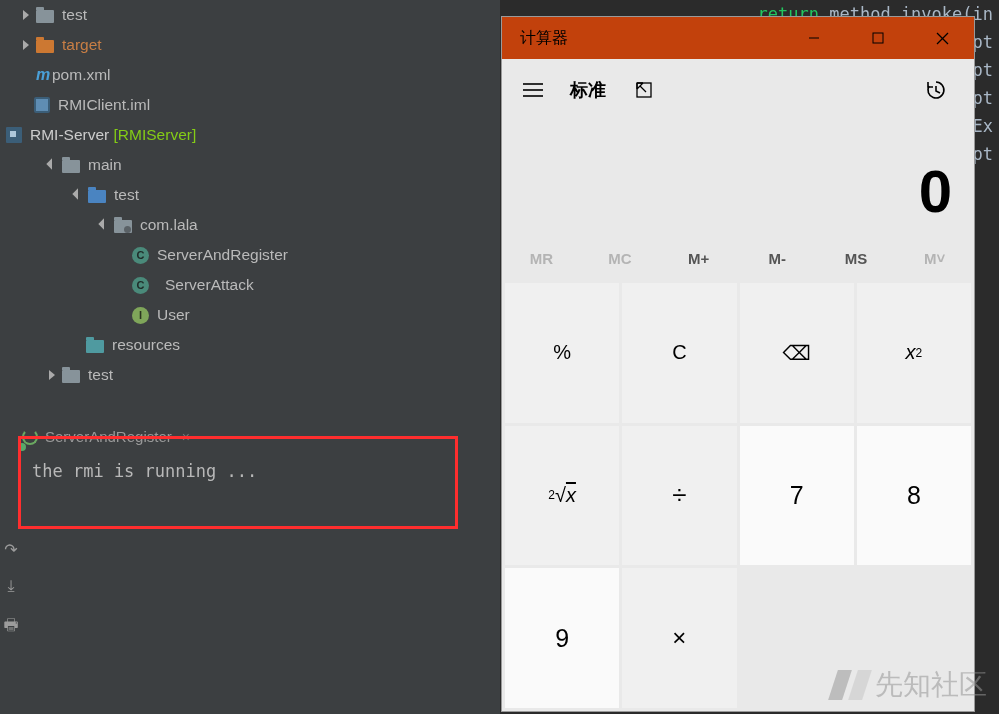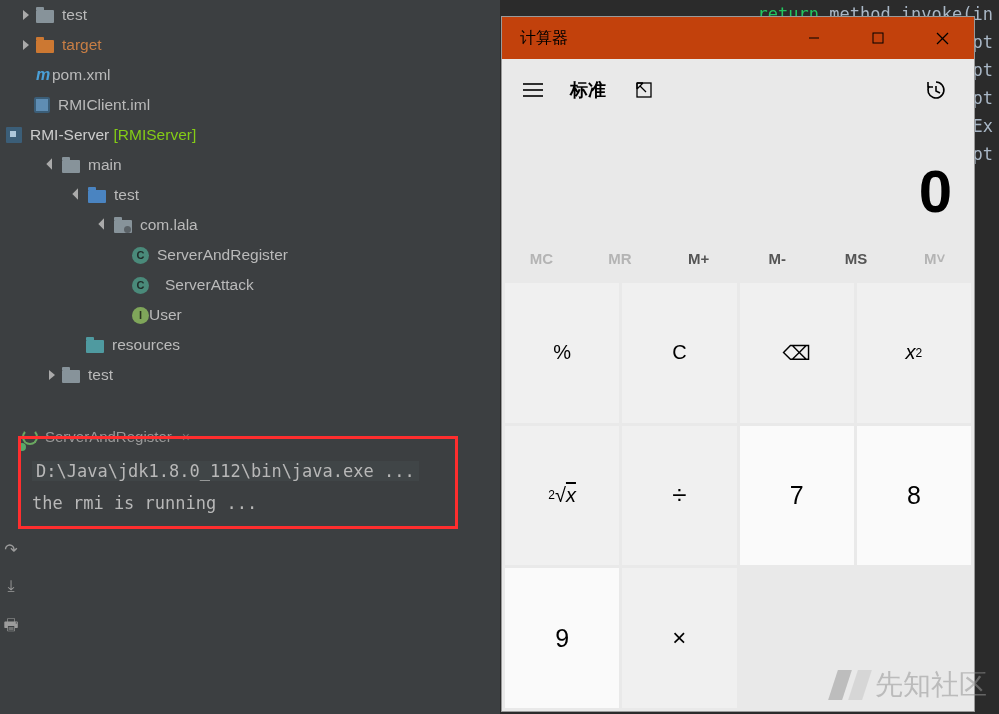--- a/index.html
+++ b/index.html
@@ -319,21 +319,21 @@
       <span style="margin-left:8px">ServerAndRegister</span>
     </div>
   <div class="tree-row">
       <span class="indent" style="width:126px"></span>
       <span class="class-icon">C</span>
       <span style="margin-left:16px">ServerAttack</span>
     </div>
   <div class="tree-row">
       <span class="indent" style="width:126px"></span>
       <span class="interface-icon">I</span>
-      <span style="">User</span>
+      <span style="margin-left:8px">User</span>
     </div>
   <div class="tree-row">
       <span class="indent" style="width:80px"></span>
       <span class="icon folder-icon folder-teal"></span>
       <span>resources</span>
     </div>
   <div class="tree-row">
       <span class="indent" style="width:40px"></span>
       <span class="chev chev-closed"></span>
       <span class="icon folder-icon"></span>
@@ -342,21 +342,20 @@
 </div>
 
 <div class="console-tab">
   <span class="run-icon"></span>
   <span>ServerAndRegister</span>
   <span class="tab-close">×</span>
 </div>
 <span class="run-dot"></span>
 
 <div class="console-body">
-  <div><span class="cmd-line">D:\Java\jdk1.8.0_112\bin\java.exe ...</span></div>
   <div>the rmi is running ...</div>
 </div>
 <div class="red-box"></div>
 
 <div class="left-gutter">
   <span>↷</span>
   <span>⤓</span>
   <span>🖶</span>
 </div>
 
@@ -399,22 +398,22 @@
     <div class="history-btn">
       <svg width="24" height="24" viewBox="0 0 24 24">
           <path d="M12 4 a8 8 0 1 1 -7 4" fill="none" stroke="#000" stroke-width="1.6"></path>
           <path d="M12 8 L12 13 L16 15" fill="none" stroke="#000" stroke-width="1.6"></path>
           <path d="M4 4 L4 9 L9 9" fill="none" stroke="#000" stroke-width="1.6"></path>
         </svg>
     </div>
   </div>
   <div class="display">0</div>
   <div class="mem-row">
+    <div class="mem-btn mem-disabled">MR</div>
     <div class="mem-btn mem-disabled">MC</div>
-    <div class="mem-btn mem-disabled">MR</div>
     <div class="mem-btn">M+</div>
     <div class="mem-btn">M-</div>
     <div class="mem-btn">MS</div>
     <div class="mem-btn mem-disabled">M˅</div>
   </div>
   <div class="keypad">
     <div class="key">%</div>
     <div class="key">C</div>
     <div class="key">
         <span>⌫</span>

